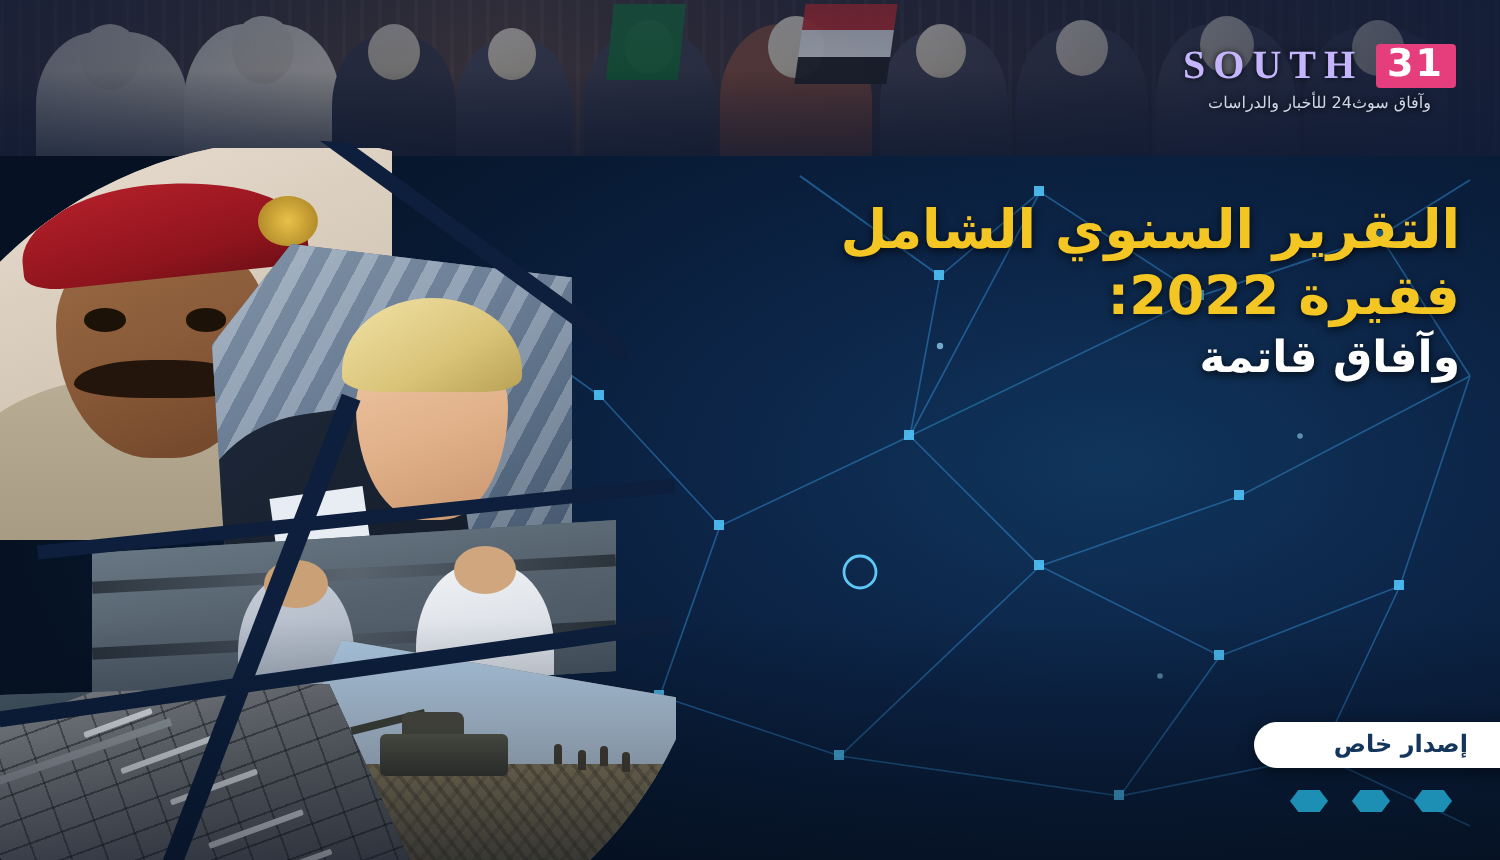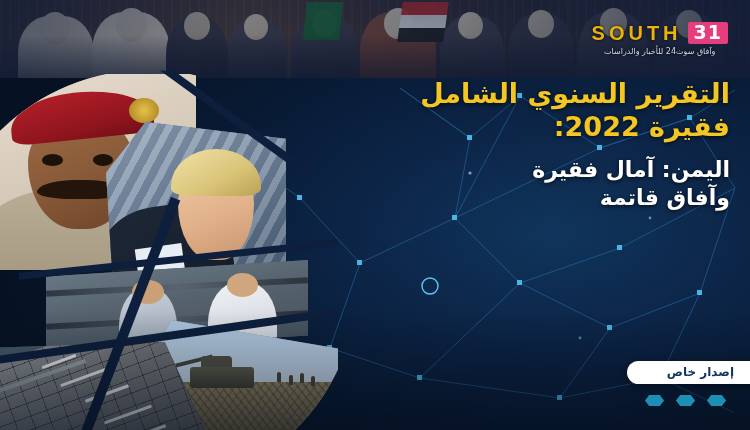--- a/index.html
+++ b/index.html
@@ -48,25 +48,25 @@
   .flag{position:absolute;opacity:.95;}
 
   
   .logo{
     position:absolute;right:22px;top:22px;
     z-index:40;
     text-align:center;
   }
   .logo-row{display:flex;align-items:center;gap:6px;justify-content:flex-end;}
   .logo-south{
-    color:#eab308;
+    color:#c4b5fd;
     -webkit-text-stroke:0px;
     font-size:20px;font-weight:700;letter-spacing:4px;
     line-height:1;
-    font-family:Liberation Sans, sans-serif;
+    font-family:Liberation Serif, serif;
     text-shadow:0 0 3px rgba(0,0,0,.8);
   }
   .logo-24{
     background:#e63e7d;
     color:#ffffff;
     font-size:19px;font-weight:700;letter-spacing:1px;
     padding:1px 6px 2px 6px;
     line-height:1;
     border-radius:2px;
   }
@@ -208,21 +208,21 @@
     background:#4e4e41;border-radius:4px 4px 0 0;}
   .s5-barrel{position:absolute;left:14%;top:30%;width:20%;height:3%;
     background:#434338;transform:rotate(-14deg);}
   .s5-sold{position:absolute;background:#4a4334;width:4px;height:10px;border-radius:2px 2px 0 0;}
 
   
   .seam{position:absolute;background:#0d1f3c;z-index:25;}
 
   
   .titlewrap{
-    position:absolute;right:20px;top:78px;
+    position:absolute;right:20px;top:100px;
     width:430px;
     direction:rtl;text-align:right;
     z-index:30;
   }
   .t-line{
     color:#f3c623;
     font-size:27px;
     font-weight:700;
     line-height:1.22;
     letter-spacing:0px;
@@ -427,21 +427,20 @@
 
     <div class="seam" style="left:150px;top:30px;width:250px;height:8px;transform:rotate(36deg);"></div>
     <div class="seam" style="left:80px;top:186px;width:320px;height:7px;transform:rotate(-6deg);"></div>
     <div class="seam" style="left:60px;top:262px;width:340px;height:8px;transform:rotate(-8deg);"></div>
     <div class="seam" style="left:186px;top:120px;width:10px;height:260px;transform:rotate(21deg);"></div>
   </div>
 
   <div class="titlewrap">
     <div class="t-line">التقرير السنوي الشامل</div>
     <div class="t-line">فقيرة 2022:</div>
-    <div class="sub-line">اليمن: آمال فقيرة</div>
     <div class="sub-line second">وآفاق قاتمة</div>
   </div>
 
   <div class="badge">إصدار خاص</div>
 
   <div class="dots">
     <span class="dot"></span>
     <span class="dot"></span>
     <span class="dot"></span>
   </div>

